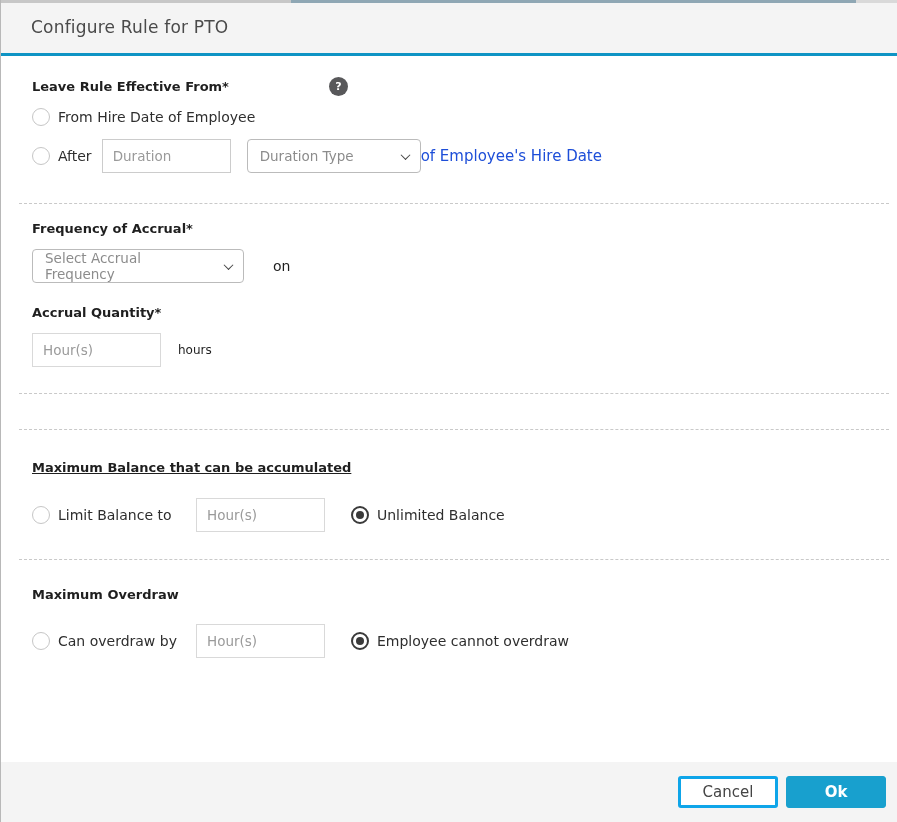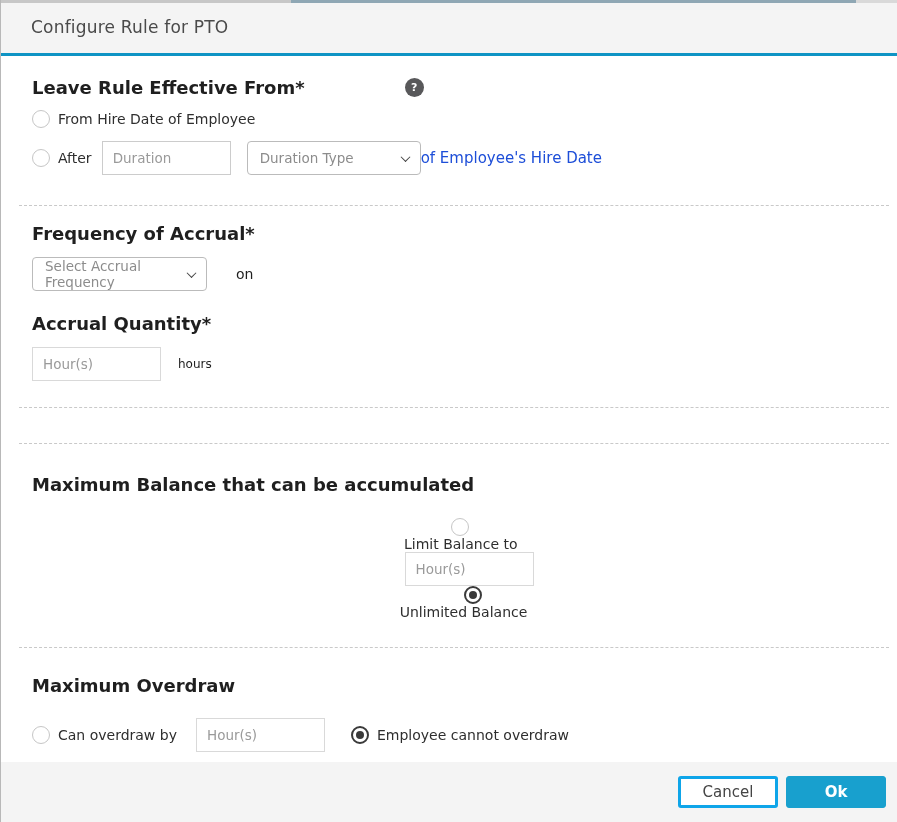--- a/index.html
+++ b/index.html
@@ -21,21 +21,21 @@
 
   .header {
     height:56px; background:#f4f4f4; flex:0 0 auto;
     border-bottom:3px solid #0e94c4;
     display:flex; align-items:center; padding-left:30px;
   }
   .title { font-size:17px; color:#4a4a4a; letter-spacing:.2px; }
 
   .body { flex:1 1 auto; background:#fff; padding-left:31px; padding-right:10px; }
 
-  .sec-label { font-weight:bold; font-size:18px; color:#1f1f1f; }
+  .sec-label { font-weight:bold; font-size:13px; color:#1f1f1f; }
   .row { display:flex; align-items:center; }
 
   .label-row1 { margin-top:21px; display:flex; align-items:center; }
   .help {
     width:19px; height:19px; border-radius:50%; background:#58585a;
     color:#fff; font-size:11px; font-weight:bold;
     display:flex; align-items:center; justify-content:center;
     margin-left:100px; cursor:pointer;
   }
   .radio-row1 { margin-top:12px; }
@@ -76,32 +76,32 @@
   .suffix { font-size:15px; color:#1d4ed8; }
 
   .dashed { border:0; border-top:1px dashed #c9c9c9; margin-left:-13px; margin-right:-2px; }
   .dashed.d1 { margin-top:30px; }
   .dashed.d2 { margin-top:26px; }
   .dashed.d3 { margin-top:35px; }
   .dashed.d4 { margin-top:27px; }
 
   .lbl-freq { margin-top:17px; }
   .freq-row { margin-top:13px; }
-  .freq-select { width:175px;gap:35px; }
+  .freq-select { width:212px;gap:35px; }
   .on-text { font-size:14px; color:#1f1f1f; margin-left:29px; }
 
   .lbl-qty { margin-top:22px; }
   .qty-row { margin-top:13px; }
   .hours-text { font-size:12px; color:#1f1f1f; margin-left:17px; }
 
   .lbl-carry { margin-top:28px; }
   .carry-row { margin-top:13px; }
 
-  .lbl-maxbal { margin-top:30px; }
-  .maxbal-row { margin-top:23px;flex-direction:column; }
+  .lbl-maxbal { margin-top:30px;text-decoration:underline; }
+  .maxbal-row { margin-top:23px; }
   .lbl-overdraw { margin-top:27px; }
   .overdraw-row { margin-top:22px; }
   .mid-input { margin-left:19px; }
   .right-radio { margin-left:26px; }
 
   .footer {
     flex:0 0 60px; background:#f4f4f4;
     display:flex; align-items:center; justify-content:flex-end;
     gap:8px; padding-right:11px;
   }

